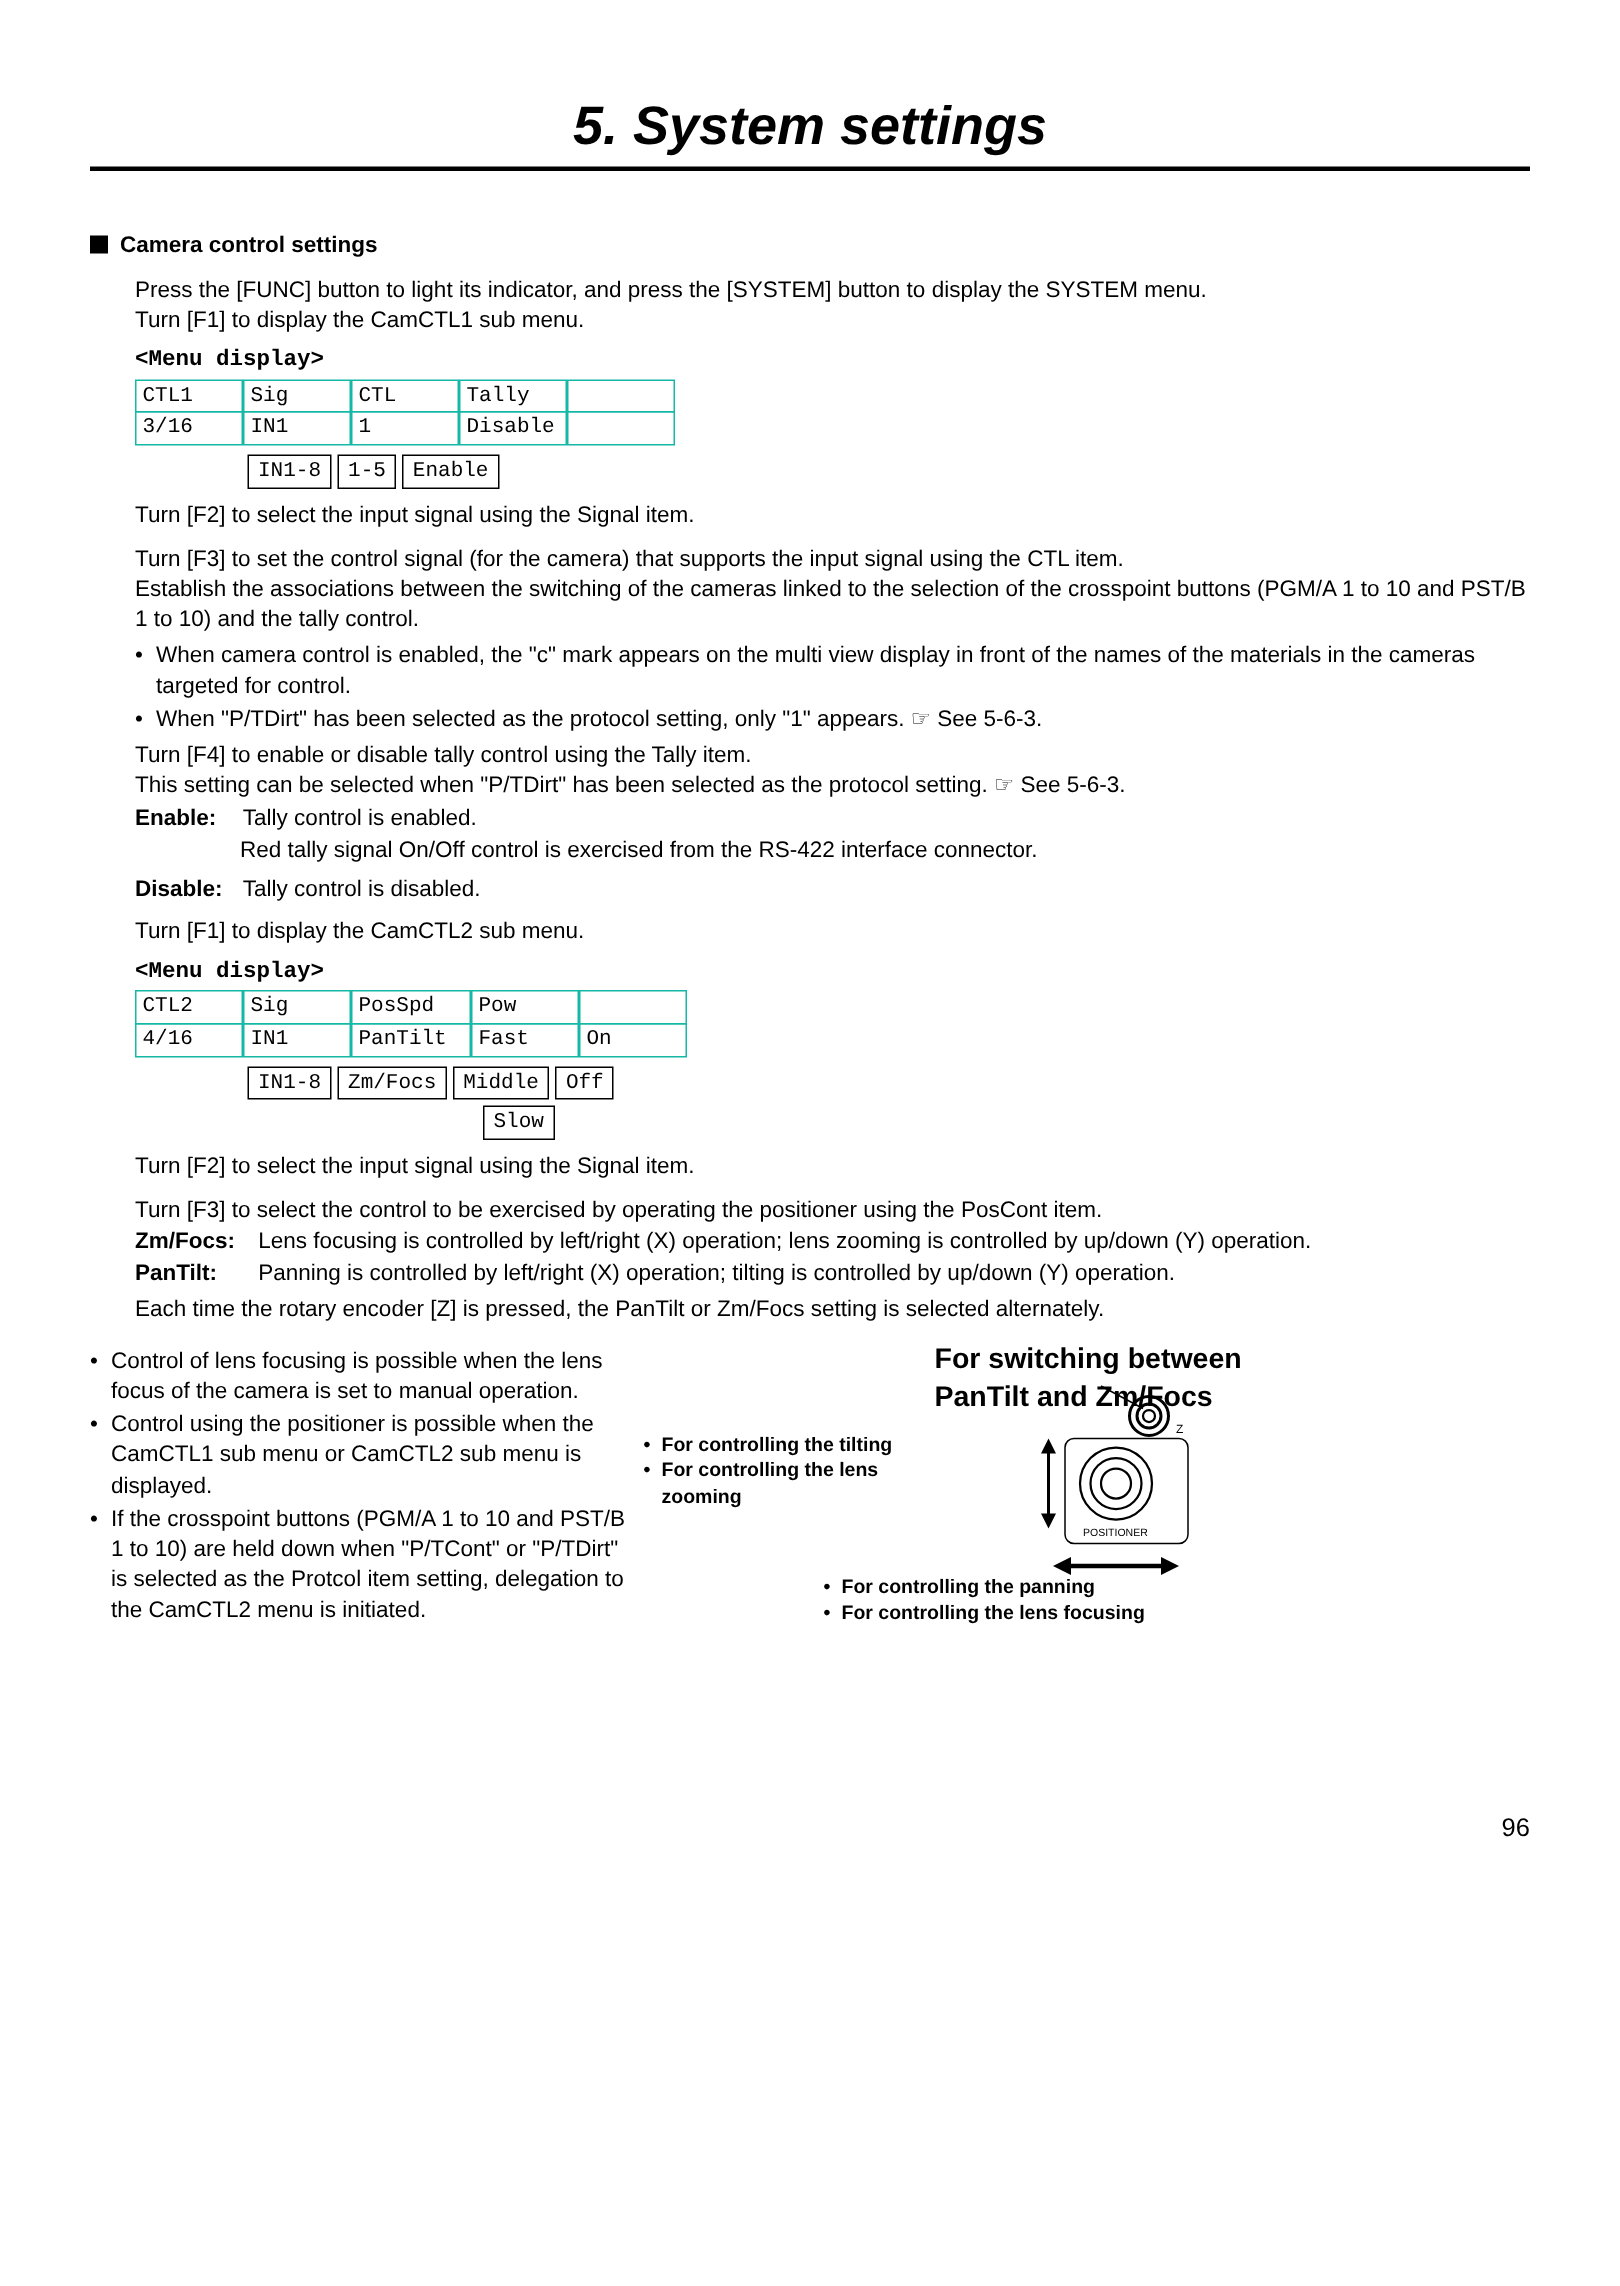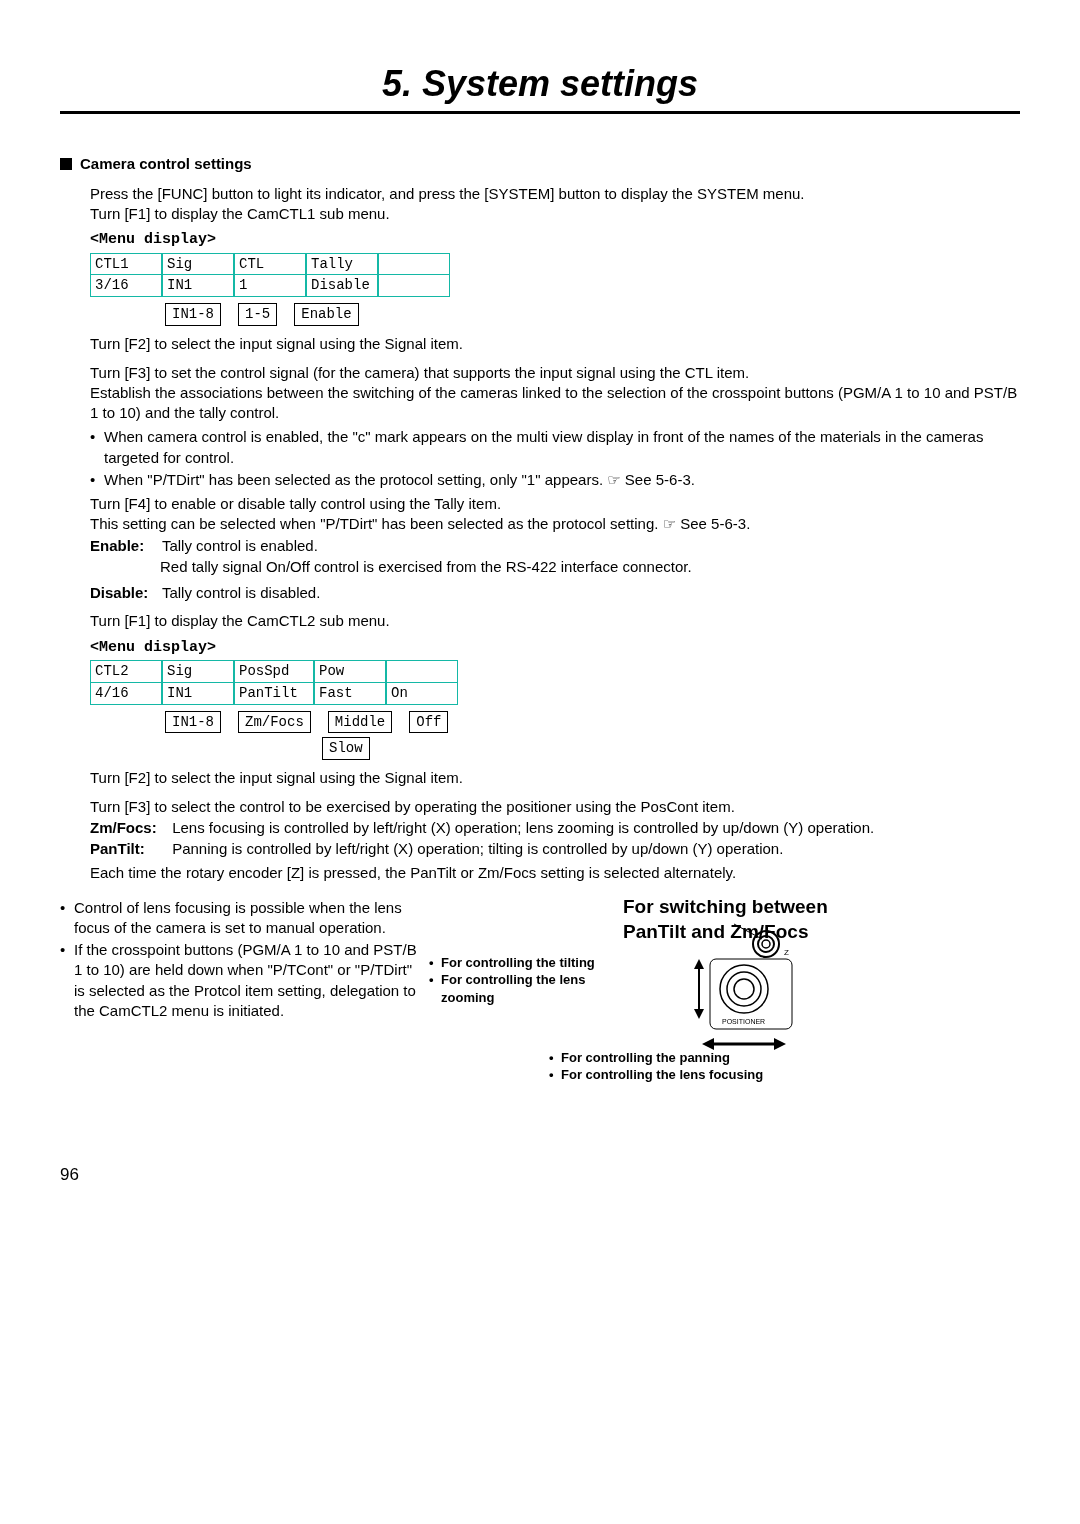--- a/index.html
+++ b/index.html
@@ -55,21 +55,20 @@
     border: 1px solid #14b8a6;
     padding: 1px 4px;
     white-space: nowrap;
     min-width: 60px;
   }
   .menu-box .options-row {
     display: flex;
     margin-left: 75px;
     margin-top: -1px;
     flex-wrap: wrap;
-    gap: 13px;
   }
   .menu-box .opt {
     border: 1px solid #000;
     padding: 1px 6px;
     margin-right: 4px;
     margin-top: 2px;
     white-space: nowrap;
   }
   ul.bullets {
     list-style: none;
@@ -138,22 +137,22 @@
     position: relative;
     padding-left: 12px;
   }
   ul.bullets-sm li::before {
     content: "•";
     position: absolute;
     left: 0;
     top: 0;
   }
   .page-num {
-    text-align: left;
-    margin-top: 60px;
+    text-align: right;
+    margin-top: 104px;
     font-size: 17px;
   }
   .def-row {
     margin: 1px 0;
   }
   .def-label {
     font-weight: bold;
     display: inline-block;
     min-width: 68px;
   }
@@ -264,20 +263,21 @@
   </div>
 
   <div style="margin-top:4px">Each time the rotary encoder [Z] is pressed, the PanTilt or Zm/Focs setting is selected alternately.</div>
 
 </div>
 
 <div class="columns">
   <div class="col-left">
     <ul class="bullets">
       <li>Control of lens focusing is possible when the lens focus of the camera is set to manual operation.</li>
+      <li>Control using the positioner is possible when the CamCTL1 sub menu or CamCTL2 sub menu is displayed.</li>
       <li>If the crosspoint buttons (PGM/A 1 to 10 and PST/B 1 to 10) are held down when "P/TCont" or "P/TDirt" is selected as the Protcol item setting, delegation to the CamCTL2 menu is initiated.</li>
     </ul>
   </div>
   <div class="col-right" style="height:210px">
     <div class="right-labels-top">
       <span>For switching between</span><br>
       <span>PanTilt and Zm/Focs</span>
     </div>
     <div class="tilt-labels">
       <ul class="bullets-sm">

